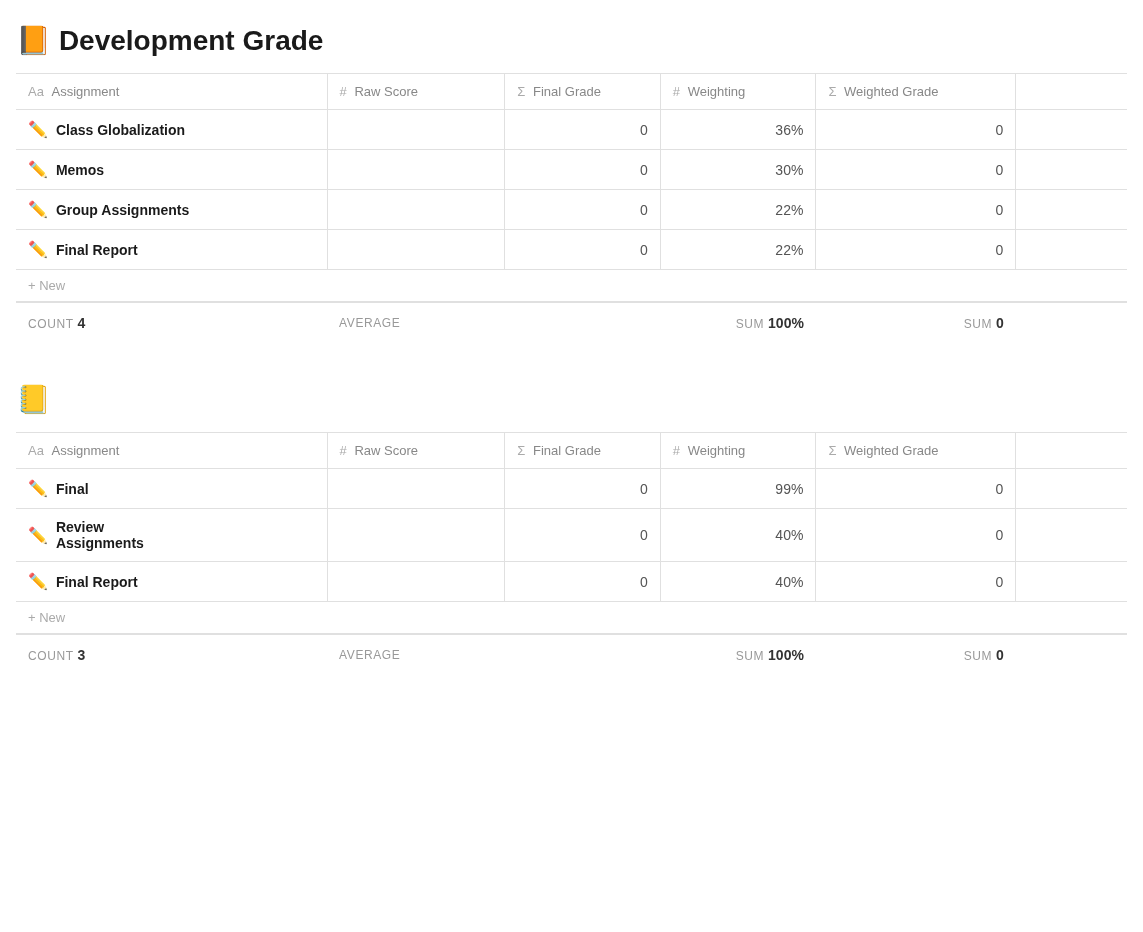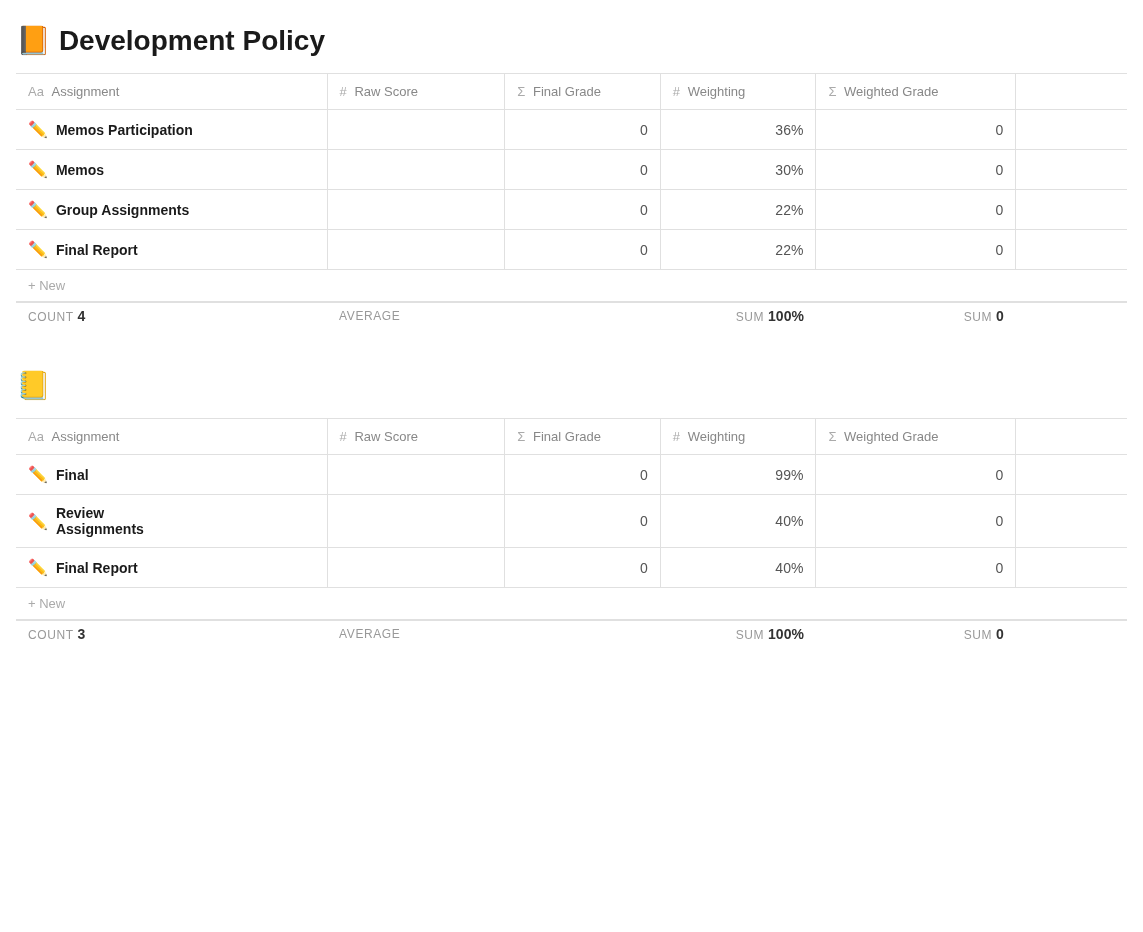--- a/index.html
+++ b/index.html
@@ -85,21 +85,21 @@
     .new-row td {
       color: #aaa;
       font-size: 13px;
       padding: 8px 12px;
       cursor: pointer;
     }
     .summary-row {
       border-top: 2px solid #e0e0e0;
     }
     .summary-row td {
-      padding: 5px 12px;
+      padding: 12px 12px;
       color: #999;
       font-size: 12px;
       text-transform: uppercase;
       letter-spacing: 0.05em;
       border: none;
     }
     .summary-value {
       font-weight: 700;
       color: #333;
       font-size: 14px;
@@ -110,39 +110,39 @@
       text-align: right;
     }
   </style>
 </head>
 <body>
 
 <div class="page">
 <div class="section">
       <div class="section-title">
         <span class="section-title-emoji">📙</span>
-        <span>Development Policy</span>
+        <span>Development Grade</span>
       </div>
       <table>
         <thead>
           <tr>
             <th style="width: 28%;"><span class="th-icon">Aa </span>Assignment</th>
             <th style="width: 16%;"><span class="th-icon"># </span>Raw Score</th>
             <th style="width: 14%;"><span class="th-icon">Σ </span>Final Grade</th>
             <th style="width: 14%;"><span class="th-icon"># </span>Weighting</th>
             <th style="width: 18%;"><span class="th-icon">Σ </span>Weighted Grade</th>
             <th style="width: 10%;"></th>
           </tr>
         </thead>
         <tbody>
           <tr>
             <td>
               <div class="assignment-name">
                 <span class="assignment-emoji">✏️</span>
-                <span style="white-space: pre-line;">Memos Participation</span>
+                <span style="white-space: pre-line;">Class Globalization</span>
               </div>
             </td>
             <td class="cell-number"></td>
             <td class="cell-number">0</td>
             <td class="cell-weighting">36%</td>
             <td class="cell-weighted">0</td>
             <td></td>
           </tr>
           <tr>
             <td>

